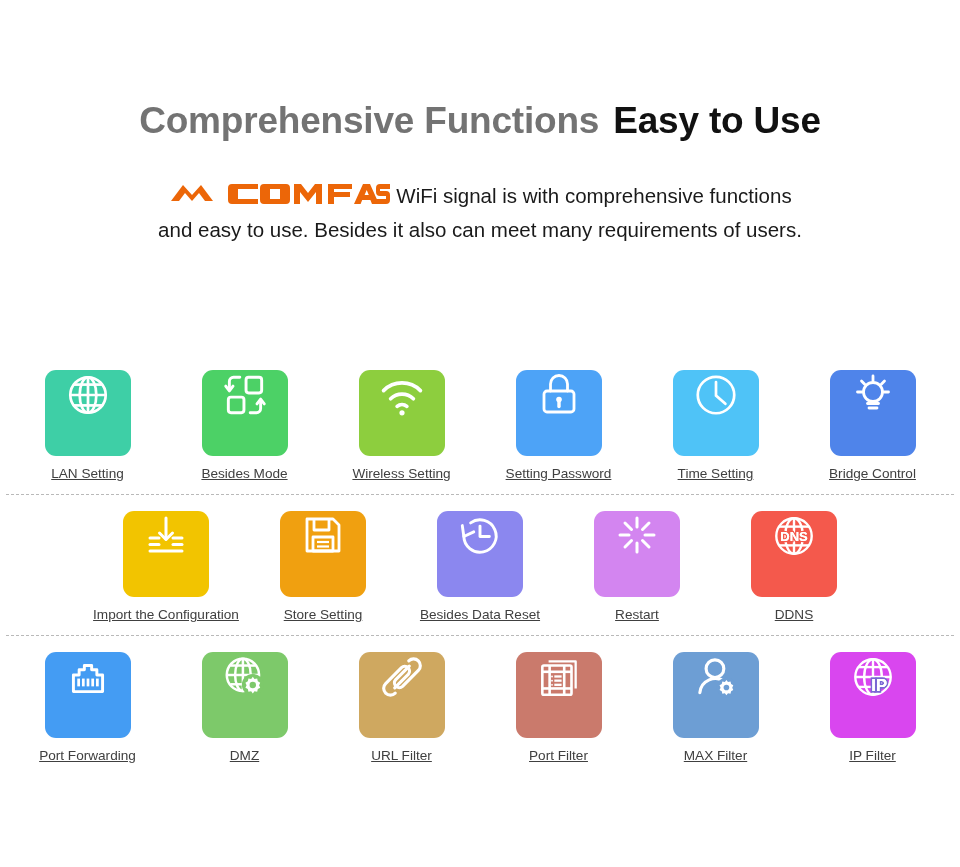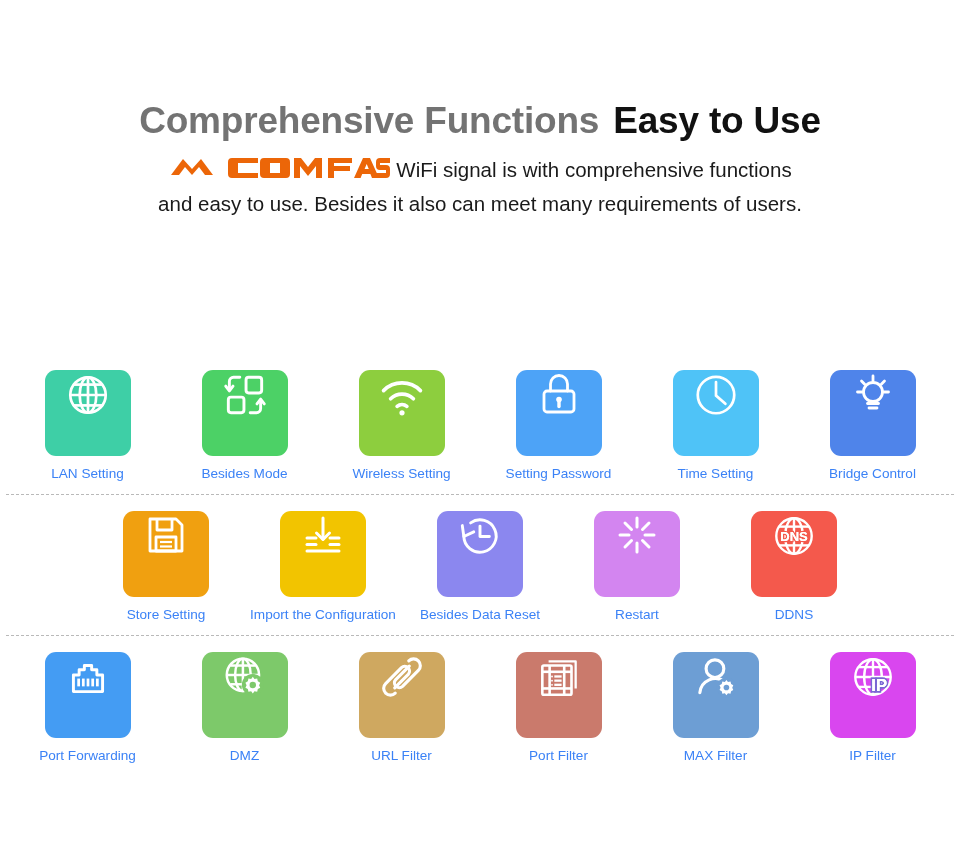--- a/index.html
+++ b/index.html
@@ -24,21 +24,21 @@
     font-size: 37px;
     font-weight: bold;
     line-height: 48px;
     letter-spacing: -0.2px;
     white-space: nowrap;
   }
   .hero-title .accent { color: #737373; }
   .hero-title .plain  { color: #111111; margin-left: 14px; }
 
   .hero-sub {
-    margin-top: 8px;
+    margin-top: 34px;
     font-size: 20.5px;
     line-height: 34px;
     color: #1a1a1a;
   }
   .hero-sub .line { display: block; white-space: nowrap; }
 
   
   .brand {
     display: inline-block;
     vertical-align: -4px;
@@ -69,23 +69,24 @@
     height: 86px;
     border-radius: 11px;
     margin: 0 auto;
     display: flex;
     justify-content: center;
   }
   .tile svg { display: block; }
   .cell-label {
     margin-top: 9px;
     font-size: 13.6px;
-    color: #3b82f6;
+    color: #404040;
     line-height: 18px;
     white-space: nowrap;
+    text-decoration: underline;
   }
   .divider {
     height: 0;
     margin: 5px 6px 4px 6px;
     border-top: 1px dashed #b9b9b9;
   }
 </style>
 </head>
 <body>
 
@@ -214,49 +215,49 @@
       </div>
       <div class="cell-label">Bridge Control</div>
     </div>
   </div>
 
   <div class="divider"></div>
 
   <div class="grid-row">
 
     <div class="cell">
-      <div class="tile" style="background:#f0a010">
-        <span>
-          <svg width="48" height="48" viewBox="0 0 48 48" fill="none" stroke="#fff" stroke-width="2.8" stroke-linejoin="round">
-            <path d="M8 8 h26 l6 6 v26 h-32 z" rx="2"></path>
-            <path d="M15 8 v11 h15 v-11"></path>
-            <rect x="14" y="26" width="20" height="14"></rect>
-            <line x1="18" y1="31" x2="30" y2="31" stroke-width="2.2"></line>
-            <line x1="18" y1="35.5" x2="30" y2="35.5" stroke-width="2.2"></line>
-          </svg>
-        </span>
-      </div>
-      <div class="cell-label">Store Setting</div>
-    </div>
-
-    <div class="cell">
       <div class="tile" style="background:#f2c400">
         <span>
           <svg width="48" height="48" viewBox="0 0 48 48" fill="none" stroke="#fff" stroke-width="3" stroke-linecap="round" stroke-linejoin="round">
             <path d="M24 7 v21"></path>
             <path d="M17.5 22 L24 28.5 L30.5 22"></path>
             <line x1="8" y1="27" x2="17" y2="27"></line>
             <line x1="31" y1="27" x2="40" y2="27"></line>
             <line x1="8" y1="33.5" x2="17" y2="33.5"></line>
             <line x1="31" y1="33.5" x2="40" y2="33.5"></line>
             <line x1="8" y1="40" x2="40" y2="40"></line>
           </svg>
         </span>
       </div>
       <div class="cell-label">Import the Configuration</div>
+    </div>
+
+    <div class="cell">
+      <div class="tile" style="background:#f0a010">
+        <span>
+          <svg width="48" height="48" viewBox="0 0 48 48" fill="none" stroke="#fff" stroke-width="2.8" stroke-linejoin="round">
+            <path d="M8 8 h26 l6 6 v26 h-32 z" rx="2"></path>
+            <path d="M15 8 v11 h15 v-11"></path>
+            <rect x="14" y="26" width="20" height="14"></rect>
+            <line x1="18" y1="31" x2="30" y2="31" stroke-width="2.2"></line>
+            <line x1="18" y1="35.5" x2="30" y2="35.5" stroke-width="2.2"></line>
+          </svg>
+        </span>
+      </div>
+      <div class="cell-label">Store Setting</div>
     </div>
 
 
     <div class="cell">
       <div class="tile" style="background:#8b87ef">
         <span>
           <svg width="50" height="50" viewBox="0 0 48 48" fill="none" stroke="#fff" stroke-width="2.8" stroke-linecap="round" stroke-linejoin="round">
             <path d="M8.5 24 a15.5 15.5 0 1 0 6.5 -12.6"></path>
             <path d="M7 14 L8.5 24.5 L18 20"></path>
             <path d="M24 14.5 v10 h9"></path>

